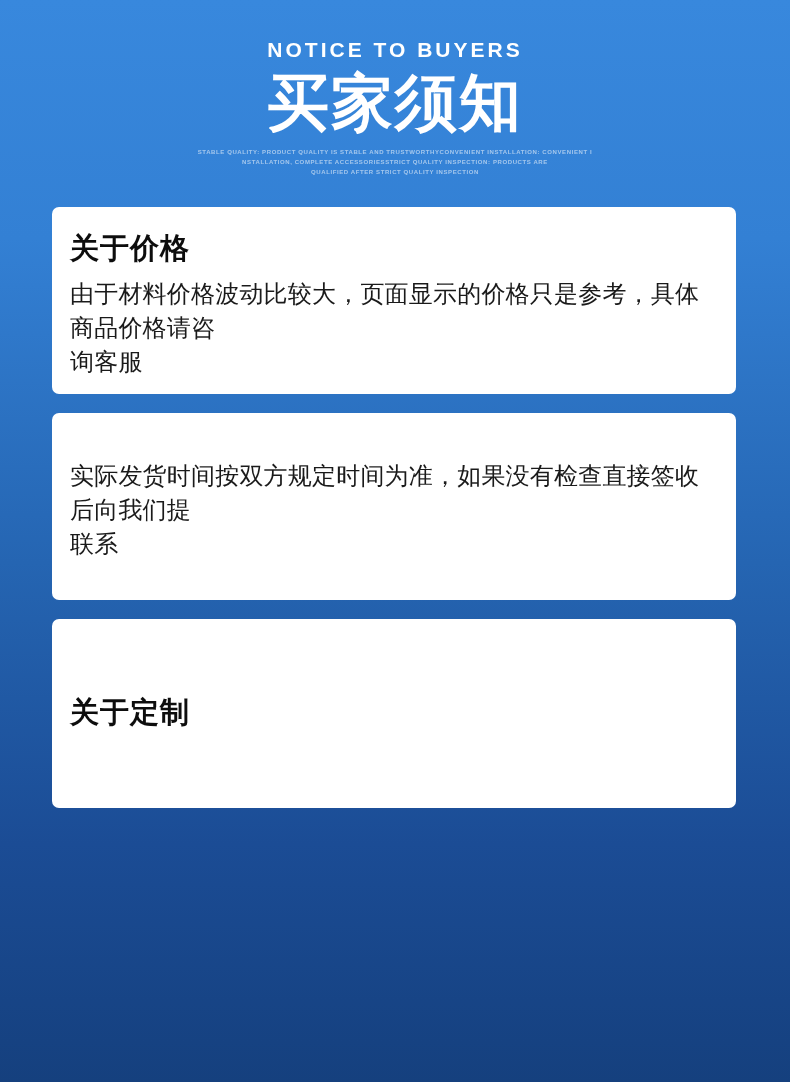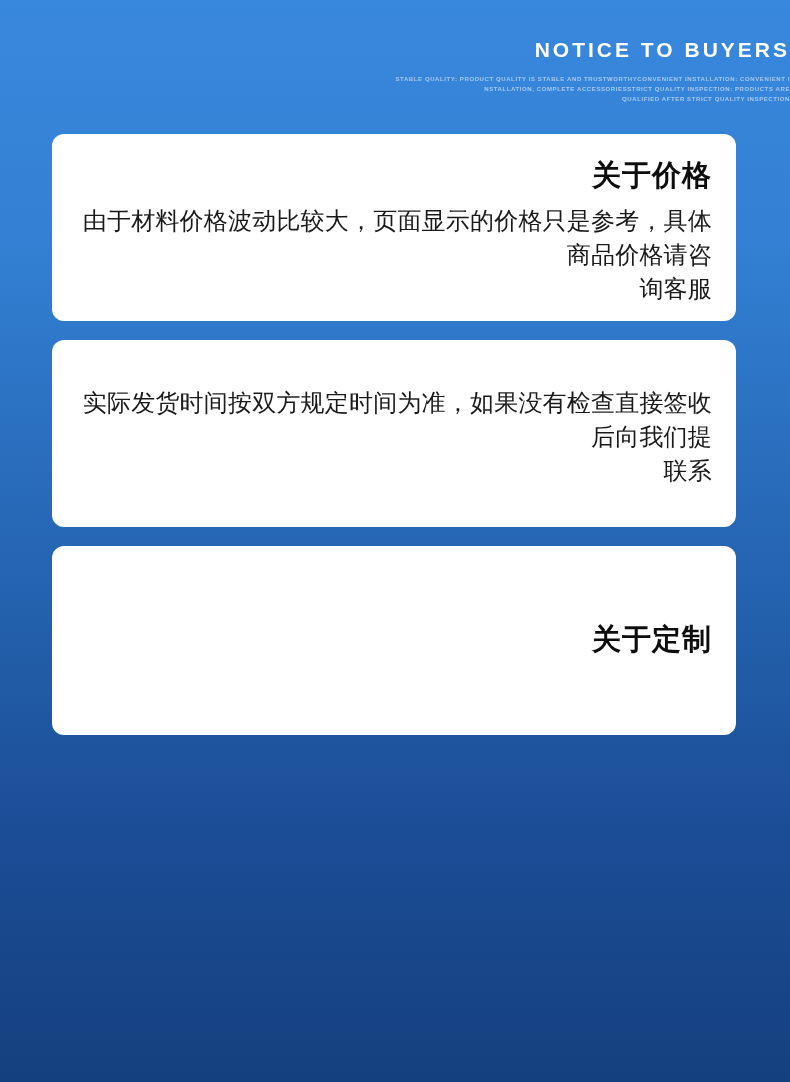--- a/index.html
+++ b/index.html
@@ -1,16 +1,16 @@
 <!DOCTYPE html>
 <html lang="zh"><head>
 <meta charset="utf-8">
 <title>买家须知</title>
 <style>
-  * { margin: 0; padding: 0; box-sizing: border-box; text-align: right; }
+  * { margin: 0; padding: 0; box-sizing: border-box; }
   html, body { width: 790px; }
   body {
     height: 1082px;
     font-family: "Liberation Sans", "DejaVu Sans", sans-serif;
     overflow: hidden;
   }
   .page {
     width: 790px;
     height: 1082px;
     background: linear-gradient(180deg, #3888DD 0%, #3380D4 22%, #2565B2 52%, #1B4C95 78%, #15407E 100%);
@@ -43,21 +43,21 @@
     white-space: pre-line;
   }
   .cards {
     margin: 30px 52px 0 52px;
   }
   .card {
     background: #ffffff;
     width: 684px;
     height: 187px;
     margin-bottom: 19px;
-    border-radius: 12px;
+    border-radius: 7px;
     display: flex;
     flex-direction: column;
     justify-content: center;
     padding: 6px 24px 0 18px;
   }
   .card:last-child {
     height: 189px;
     margin-bottom: 0;
   }
   .card-title {
@@ -75,20 +75,21 @@
     white-space: pre-line;
   }
 </style>
 </head>
 <body>
 
 <div class="page">
 
   <header class="hdr">
     <div class="eyebrow">NOTICE TO BUYERS</div>
+    <h1 class="main-title">买家须知</h1>
     <div class="fineprint">STABLE QUALITY: PRODUCT QUALITY IS STABLE AND TRUSTWORTHYCONVENIENT INSTALLATION: CONVENIENT I
 NSTALLATION, COMPLETE ACCESSORIESSTRICT QUALITY INSPECTION: PRODUCTS ARE
 QUALIFIED AFTER STRICT QUALITY INSPECTION</div>
   </header>
 
   <main class="cards">
 
     <section class="card">
       <h2 class="card-title">关于价格</h2>
       <p class="card-body">由于材料价格波动比较大，页面显示的价格只是参考，具体商品价格请咨

